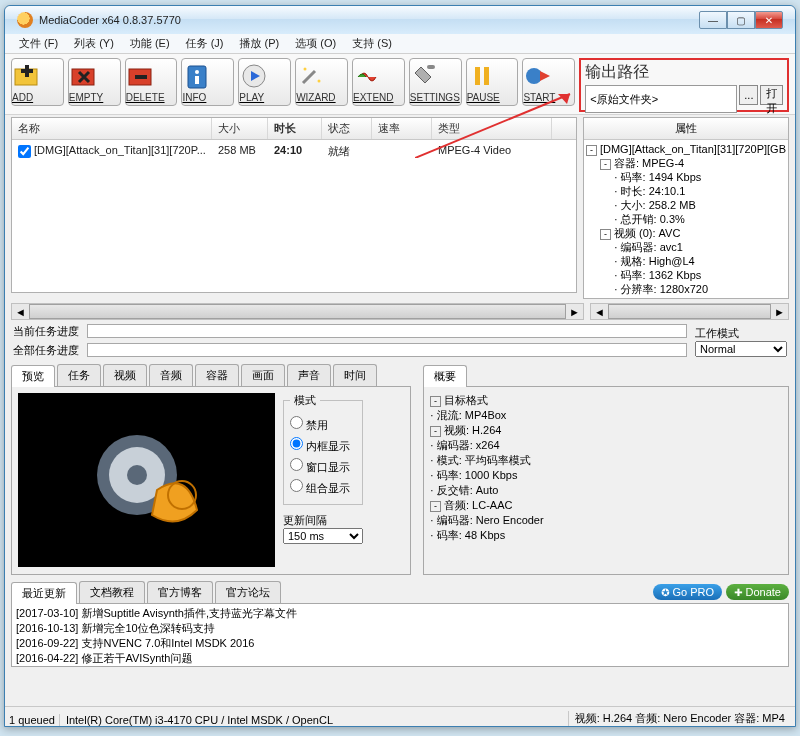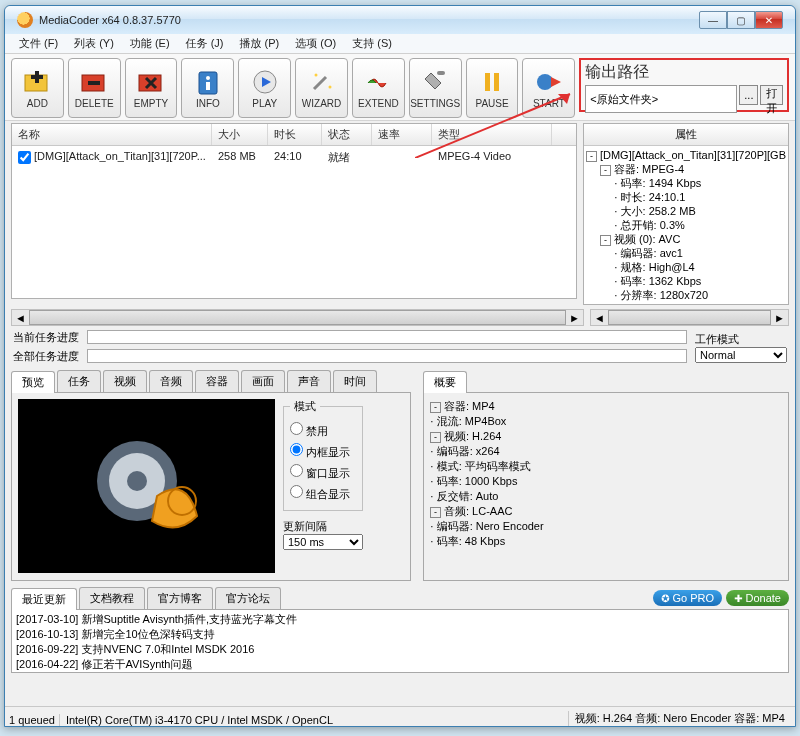--- a/index.html
+++ b/index.html
@@ -8,37 +8,37 @@
 .titlebar { height: 28px; background: linear-gradient(#f7fbff,#d6e8f7 45%,#c4def3 46%,#d8ecfb); display: flex; align-items: center; padding: 0 12px; border-radius: 6px 6px 0 0; }
 .titlebar-icon { width: 16px; height: 16px; background: radial-gradient(circle at 40% 40%, #ffd060 45%, #e08020 46%); border-radius: 50%; margin-right: 6px; }
 .titlebar-text { flex: 1; color: #222; }
 .winbtns { display: flex; gap: 0; }
 .winbtn { width: 28px; height: 18px; border: 1px solid #6b8fad; background: linear-gradient(#f0f7fe,#c8dff2); display: flex; align-items: center; justify-content: center; font-size: 10px; color: #333; }
 .winbtn.min { border-radius: 2px 0 0 2px; }
 .winbtn.close { background: linear-gradient(#f39b90,#d6453a 45%,#c52f22 46%,#e05a4c); color: #fff; border-radius: 0 2px 2px 0; }
 .menubar { height: 20px; background: #f5f8fb; display: flex; padding: 0 6px; align-items: center; border-bottom: 1px solid #d0d0d0; }
 .menubar span { padding: 2px 8px; color: #222; }
 .toolbar-row { display: flex; align-items: flex-start; padding: 4px 6px 2px; gap: 4px; background: #f8f8f8; border-bottom: 1px solid #d4d4d4; }
-.toolbtn { width: 56px; height: 60px; border: 1px solid #a9a9a9; border-radius: 4px; background: linear-gradient(#fff,#e8e8e8); display: flex; flex-direction: column; align-items: center; justify-content: center; gap: 2px; }
+.toolbtn { width: 56px; height: 48px; border: 1px solid #a9a9a9; border-radius: 4px; background: linear-gradient(#fff,#e8e8e8); display: flex; flex-direction: column; align-items: flex-start; justify-content: center; gap: 2px; text-decoration: underline; }
 .toolbtn .ticon { width: 30px; height: 28px; display: flex; align-items: center; justify-content: center; }
 .toolbtn .tlabel { font-size: 10px; color: #333; }
 .outpanel { margin-left: auto; width: 222px; border: 2px solid #e03030; padding: 2px 4px 4px; align-self: stretch; height: 54px; }
 .outpanel .olabel { font-size: 16px; color: #333; margin-bottom: 2px; }
 .outpath { display: flex; gap: 2px; }
 .outpath input { flex: 1; height: 28px; border: 1px solid #999; padding: 8px 4px; font-size: 11px; }
 .outpath button { height: 20px; border: 1px solid #888; background: #efefef; padding: 0 4px; font-size: 11px; }
 .midrow { display: flex; gap: 6px; padding: 2px 6px 0; }
 .listpanel { width: 573px; border: 1px solid #b0b0b0; background: #fff; }
 .listhead { display: flex; background: linear-gradient(#fff,#eaeaea); border-bottom: 1px solid #c8c8c8; }
 .listhead div { padding: 3px 6px; border-right: 1px solid #d8d8d8; color: #333; }
 .listrow { display: flex; padding: 2px 0; }
 .listrow div { padding: 2px 6px; color: #222; }
 .col-name { width: 200px; overflow: hidden; white-space: nowrap; }
 .col-size { width: 56px; }
-.col-dur { width: 54px; }
+.col-dur { width: 54px; font-weight: bold; }
 .col-stat { width: 50px; }
 .col-rate { width: 60px; }
 .col-type { width: 120px; }
 .proppanel { flex: 1; border: 1px solid #b0b0b0; background: #fff; display: flex; flex-direction: column; }
 .proppanel .phead { text-align: center; background: linear-gradient(#fff,#eaeaea); border-bottom: 1px solid #c8c8c8; padding: 3px; }
 .proppanel .pbody { flex: 1; overflow: hidden; padding: 2px; font-size: 11px; line-height: 14px; white-space: nowrap; }
 .pbody .l1 { }
 .pbody .l2 { padding-left: 14px; }
 .pbody .l3 { padding-left: 28px; }
 .hscroll { height: 17px; background: #f0f0f0; border: 1px solid #c0c0c0; margin: 4px 6px 2px; position: relative; }
@@ -104,33 +104,33 @@
             <rect x="12" y="2" width="4" height="12" fill="#222"></rect>
             <rect x="8" y="6" width="12" height="4" fill="#222"></rect>
           </svg>
         </div>
         <div class="tlabel">ADD</div>
       </div>
     <div class="toolbtn">
         <div class="ticon">
           <svg width="28" height="26">
             <rect x="2" y="6" width="22" height="16" fill="#d8402a" stroke="#8a2010"></rect>
+            <path d="M9 9 L19 19 M19 9 L9 19" stroke="#222" stroke-width="3"></path>
+          </svg>
+        </div>
+        <div class="tlabel">EMPTY</div>
+      </div>
+    <div class="toolbtn">
+        <div class="ticon">
+          <svg width="28" height="26">
+            <rect x="2" y="6" width="22" height="16" fill="#d8402a" stroke="#8a2010"></rect>
             <rect x="8" y="12" width="12" height="4" fill="#222"></rect>
           </svg>
         </div>
         <div class="tlabel">DELETE</div>
-      </div>
-    <div class="toolbtn">
-        <div class="ticon">
-          <svg width="28" height="26">
-            <rect x="2" y="6" width="22" height="16" fill="#d8402a" stroke="#8a2010"></rect>
-            <path d="M9 9 L19 19 M19 9 L9 19" stroke="#222" stroke-width="3"></path>
-          </svg>
-        </div>
-        <div class="tlabel">EMPTY</div>
       </div>
     <div class="toolbtn">
         <div class="ticon">
           <svg width="28" height="26">
             <rect x="5" y="3" width="18" height="22" rx="2" fill="#3a80c8" stroke="#1a5090"></rect>
             <circle cx="14" cy="9" r="2" fill="#fff"></circle>
             <rect x="12" y="13" width="4" height="8" fill="#fff"></rect>
           </svg>
         </div>
         <div class="tlabel">INFO</div>
@@ -304,22 +304,22 @@
             <select style="width:80px;"><option>150 ms</option></select>
           </div>
         </div>
       </div>
     </div>
     <div style="flex:1;">
       <div class="tabs">
         <div class="tab active">概要</div>
       </div>
       <div class="tabbody" style="display:block;">
+        <div><span class="tree-pm">-</span><span>目标格式</span></div>
         <div id="summarybody">
-            <div class="l2"><span class="tree-pm">-</span><span>容器: MP4</span></div>
             <div class="l3"><span style="margin-right: 3px;">·</span><span>混流: MP4Box</span></div>
             <div class="l2"><span class="tree-pm">-</span><span>视频: H.264</span></div>
             <div class="l3"><span style="margin-right: 3px;">·</span><span>编码器: x264</span></div>
             <div class="l3"><span style="margin-right: 3px;">·</span><span>模式: 平均码率模式</span></div>
             <div class="l3"><span style="margin-right: 3px;">·</span><span>码率: 1000 Kbps</span></div>
             <div class="l3"><span style="margin-right: 3px;">·</span><span>反交错: Auto</span></div>
             <div class="l2"><span class="tree-pm">-</span><span>音频: LC-AAC</span></div>
             <div class="l3"><span style="margin-right: 3px;">·</span><span>编码器: Nero Encoder</span></div>
             <div class="l3"><span style="margin-right: 3px;">·</span><span>码率: 48 Kbps</span></div>
           </div>

